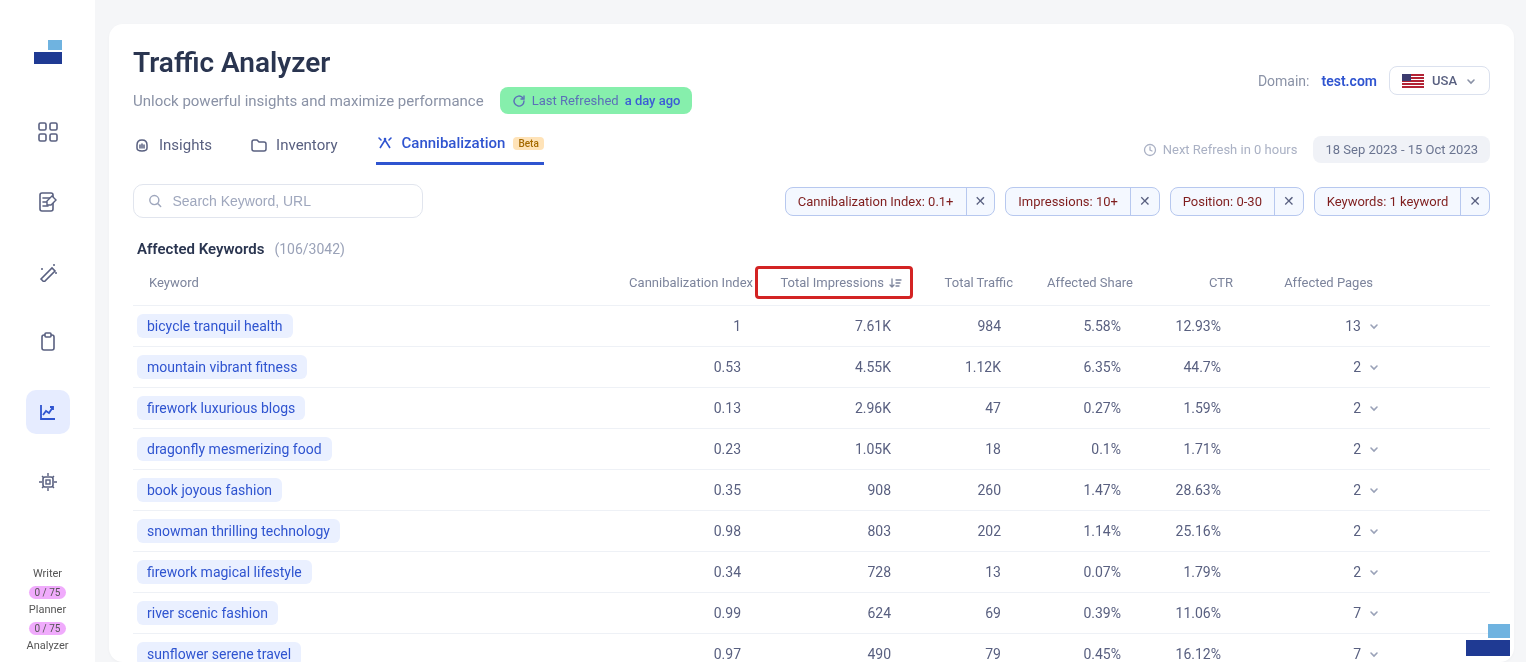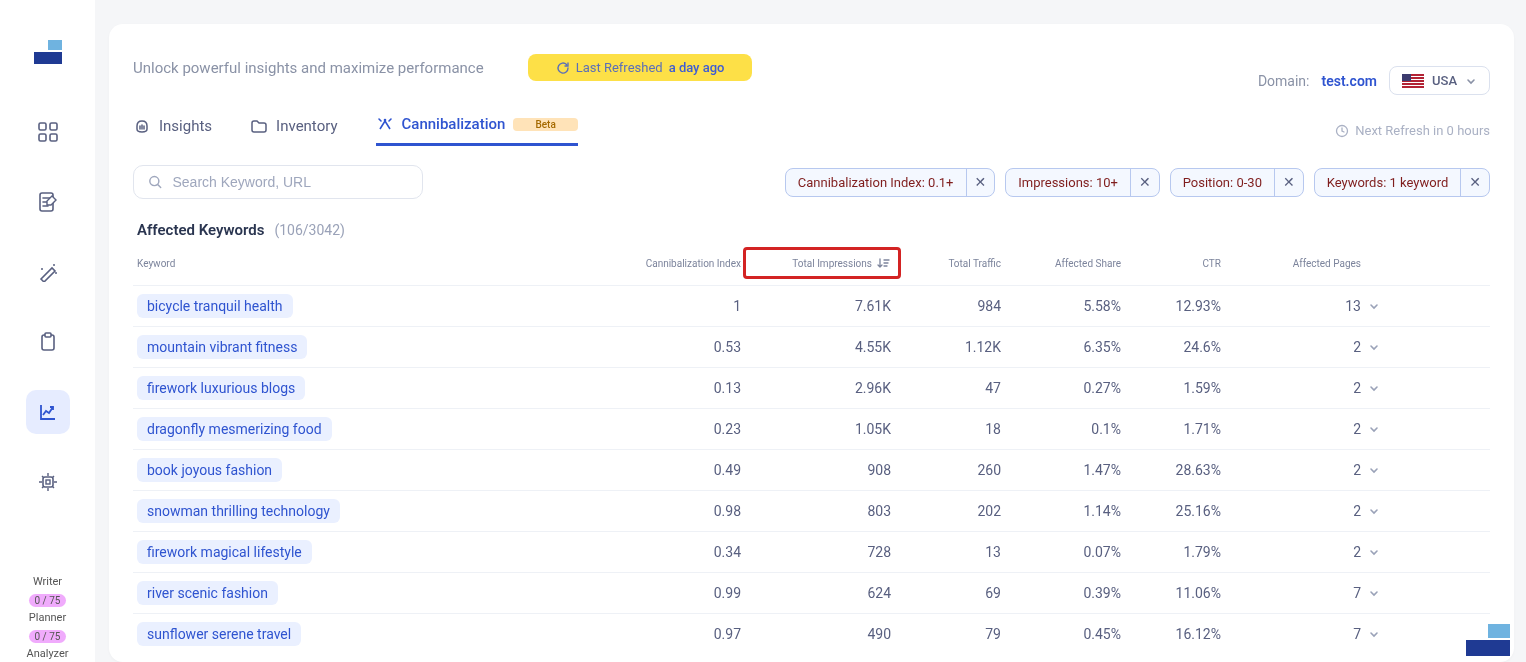--- a/index.html
+++ b/index.html
@@ -25,21 +25,21 @@
 }
 .sidebar .logo { width: 28px; height: 24px; margin-bottom: 20px; }
 .sidebar .nav-item {
   width: 44px; height: 44px;
   display:flex; align-items:center; justify-content:center;
   border-radius:10px;
   cursor:pointer;
 }
 .sidebar .nav-item.active { background:#e6ecff; }
 .sidebar .bottom-labels {
-  position:absolute; bottom:0; left:0; right:0;
+  position:absolute; bottom:8px; left:0; right:0;
   display:flex; flex-direction:column; align-items:center; gap:4px;
   padding-bottom:2px;
 }
 .mini-label { font-size:11px; color:#555; }
 .mini-badge {
   font-size:10px; color:#555; background:#f0abfc;
   border-radius:8px; padding:1px 6px; margin-top:2px;
 }
 .main {
   flex:1; padding:24px 12px 0 14px; overflow:hidden;
@@ -50,23 +50,22 @@
   box-shadow:0 1px 3px rgba(0,0,0,0.03);
   display:flex; flex-direction:column;
   height:100%;
 }
 .header-row { display:flex; justify-content:space-between; align-items:flex-start; }
 .title-block h1 { font-size:28px; font-weight:600; color:#2a3550; }
 .subtitle-row { display:flex; align-items:center; gap:16px; margin-top:8px;justify-content:flex-end; }
 .subtitle { color:#8a92a6; font-size:15px; }
 .refresh-pill {
   display:inline-flex; align-items:center; gap:6px;
-  background:#fde047; border-radius:8px; padding:6px 28px;
+  background:#86efac; border-radius:8px; padding:6px 12px;
   font-size:13px;
-  margin-left:28px;
 }
 .refresh-pill .rlabel{ color:#5b6fb8; }
 .refresh-pill .rtime{ color:#3c5bd6; font-weight:500; }
 .domain-block { display:flex; align-items:center; gap:12px; margin-top:20px; }
 .domain-label { font-size:14px; color:#8a92a6; }
 .domain-value { font-size:14px; color:#2f54d0; font-weight:600; }
 .country-pill {
   display:flex; align-items:center; gap:8px;
   border:1px solid #dbe1ee; border-radius:8px;
   padding:6px 12px; cursor:pointer;
@@ -75,21 +74,21 @@
 .flag::before{content:'';position:absolute;inset:0;background:repeating-linear-gradient(#b22234 0 1.5px,#fff 1.5px 3px);}
 .flag::after{content:'';position:absolute;top:0;left:0;width:9px;height:7px;background:#3c3b6e;}
 .country-name { font-size:13px; color:#596080; font-weight:500; }
 .tabs-row {
   display:flex; justify-content:space-between; align-items:center;
   margin-top:20px; border-bottom:1px solid transparent; padding-bottom:2px;
 }
 .tabs { display:flex; gap:38px; align-items:center;}
 .tab { display:flex; align-items:center; gap:8px; color:#596080; font-size:15px; cursor:pointer; padding-bottom:10px; }
 .tab.active { color:#2f54d0; border-bottom:3px solid #2f54d0; font-weight:500; }
-.beta-badge{ font-size:10px; background:#ffe3b8; color:#a56a00; border-radius:4px; padding:1px 22px; }
+.beta-badge{ font-size:10px; background:#ffe3b8; color:#a56a00; border-radius:4px; padding:1px 5px; }
 .meta-right { display:flex; align-items:center; gap:16px; }
 .next-refresh { color:#aab1c4; font-size:13px; display:flex; align-items:center; gap:6px; }
 .date-range { background:#f0f2f7; color:#6a7490; border-radius:8px; padding:6px 12px; font-size:13px; }
 .filters-row { display:flex; justify-content:space-between; align-items:center; margin-top:16px; gap:20px;}
 .search-box {
   display:flex; align-items:center; gap:10px;
   border:1px solid #e1e5ee; border-radius:10px;
   padding:8px 14px; width:290px;
 }
 .search-box input {
@@ -109,22 +108,23 @@
   color:#596080; cursor:pointer; font-size:14px;
 }
 .table-section { margin-top:14px; }
 .table-title-row { display:flex; align-items:baseline; gap:10px; padding:8px 4px;}
 .table-title { font-size:15px; font-weight:600; color:#2a3550; }
 .table-count { font-size:14px; color:#9aa2b8; }
 .table-header {
   display:grid;
   grid-template-columns: 460px 150px 150px 110px 120px 100px 140px 50px;
   padding:6px 4px 12px 4px;
-  color:#7c849c; font-size:10px;
+  color:#7c849c; font-size:13px;
   align-items:center;
+  margin-left:12px;
 }
 .th { text-align:right; padding-right:6px; }
 .th.left { text-align:left; }
 .th.sortable { display:flex; align-items:center; justify-content:flex-end; gap:4px; cursor:pointer; }
 .highlight-box {
   border:3px solid #d32323; border-radius:4px;
   padding:6px 8px; margin:-6px -4px;
 }
 .table-body { display:flex; flex-direction:column; }
 .row {
@@ -208,20 +208,21 @@
       <span class="mini-badge">0 / 75</span>
       <span class="mini-label">Analyzer</span>
     </div>
   </aside>
 
   <main class="main">
     <div class="card">
 
       <div class="header-row">
         <div class="title-block">
+          <h1>Traffic Analyzer</h1>
           <div class="subtitle-row">
             <span class="subtitle">Unlock powerful insights and maximize performance</span>
             <span class="refresh-pill">
               <svg width="14" height="14" viewBox="0 0 14 14">
                   <path d="M12 7a5 5 0 1 1-1.5-3.5M12 2v3h-3" fill="none" stroke="#5b6fb8" stroke-width="1.4" stroke-linecap="round"></path>
                 </svg>
               <span class="rlabel">Last Refreshed</span>
               <span class="rtime">a day ago</span>
             </span>
           </div>
@@ -265,20 +266,21 @@
           </div>
         </div>
         <div class="meta-right">
           <div class="next-refresh">
             <svg width="14" height="14" viewBox="0 0 14 14">
                 <circle cx="7" cy="7" r="5.5" fill="none" stroke="#aab1c4" stroke-width="1.3"></circle>
                 <path d="M7 4v3l2 1" stroke="#aab1c4" stroke-width="1.3" fill="none" stroke-linecap="round"></path>
               </svg>
             <span>Next Refresh in 0 hours</span>
           </div>
+          <div class="date-range">18 Sep 2023 - 15 Oct 2023</div>
         </div>
       </div>
 
       <div class="filters-row">
         <div class="search-box">
           <svg width="16" height="16" viewBox="0 0 16 16">
               <circle cx="7" cy="7" r="5" fill="none" stroke="#9fa7bd" stroke-width="1.6"></circle>
               <path d="M11 11l3 3" stroke="#9fa7bd" stroke-width="1.6" stroke-linecap="round"></path>
             </svg>
           <input type="text" placeholder="Search Keyword, URL" style="">
@@ -338,21 +340,21 @@
                   <path d="M4 6l3 3 3-3" fill="none" stroke="#9aa2b8" stroke-width="1.6" stroke-linecap="round"></path>
                 </svg>
               </div>
             </div>
             <div class="row">
               <div><span class="kw-chip">mountain vibrant fitness</span></div>
               <div class="cell">0.53</div>
               <div class="cell">4.55K</div>
               <div class="cell">1.12K</div>
               <div class="cell">6.35%</div>
-              <div class="cell">24.6%</div>
+              <div class="cell">44.7%</div>
               <div class="cell">2</div>
               <div class="expand-cell">
                 <svg width="14" height="14" viewBox="0 0 14 14">
                   <path d="M4 6l3 3 3-3" fill="none" stroke="#9aa2b8" stroke-width="1.6" stroke-linecap="round"></path>
                 </svg>
               </div>
             </div>
             <div class="row">
               <div><span class="kw-chip">firework luxurious blogs</span></div>
               <div class="cell">0.13</div>
@@ -376,21 +378,21 @@
               <div class="cell">1.71%</div>
               <div class="cell">2</div>
               <div class="expand-cell">
                 <svg width="14" height="14" viewBox="0 0 14 14">
                   <path d="M4 6l3 3 3-3" fill="none" stroke="#9aa2b8" stroke-width="1.6" stroke-linecap="round"></path>
                 </svg>
               </div>
             </div>
             <div class="row">
               <div><span class="kw-chip">book joyous fashion</span></div>
-              <div class="cell">0.49</div>
+              <div class="cell">0.35</div>
               <div class="cell">908</div>
               <div class="cell">260</div>
               <div class="cell">1.47%</div>
               <div class="cell">28.63%</div>
               <div class="cell">2</div>
               <div class="expand-cell">
                 <svg width="14" height="14" viewBox="0 0 14 14">
                   <path d="M4 6l3 3 3-3" fill="none" stroke="#9aa2b8" stroke-width="1.6" stroke-linecap="round"></path>
                 </svg>
               </div>

